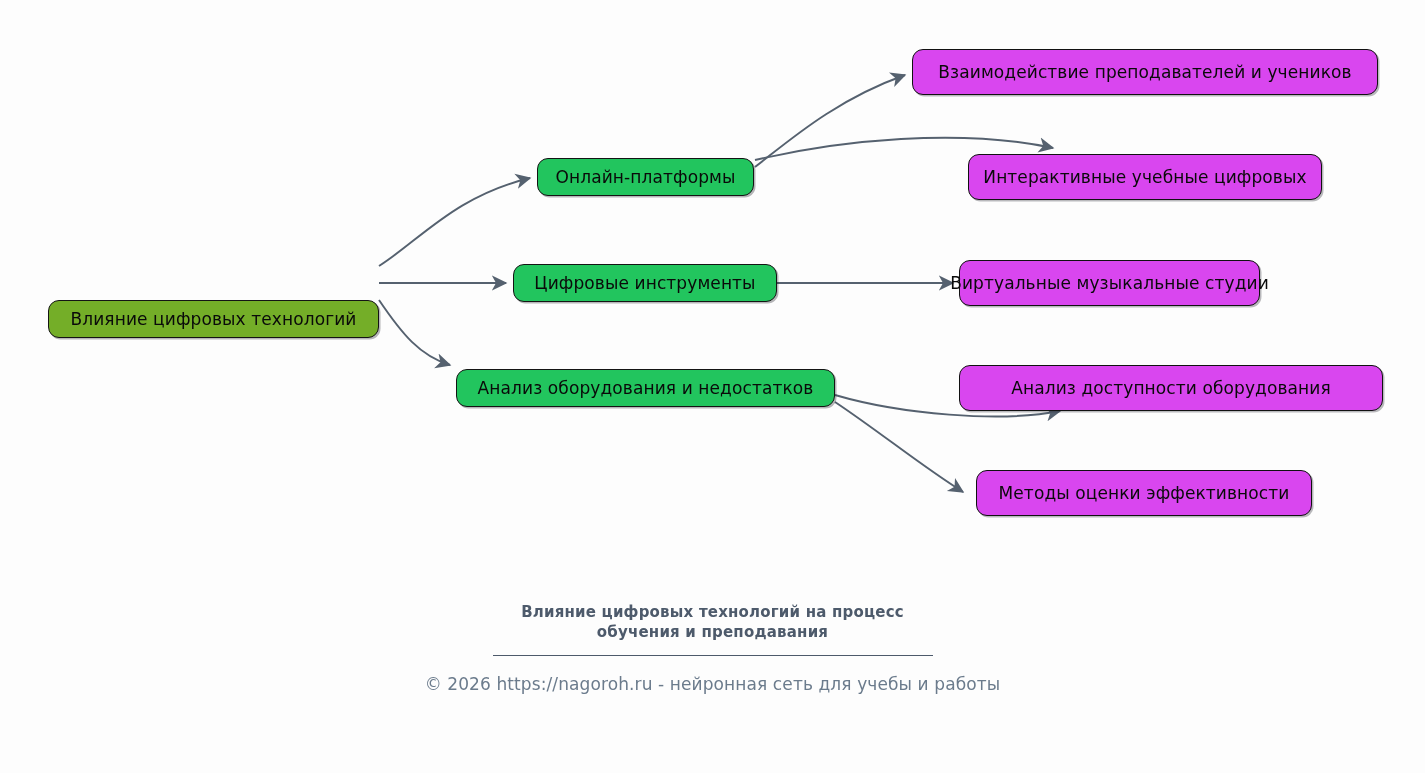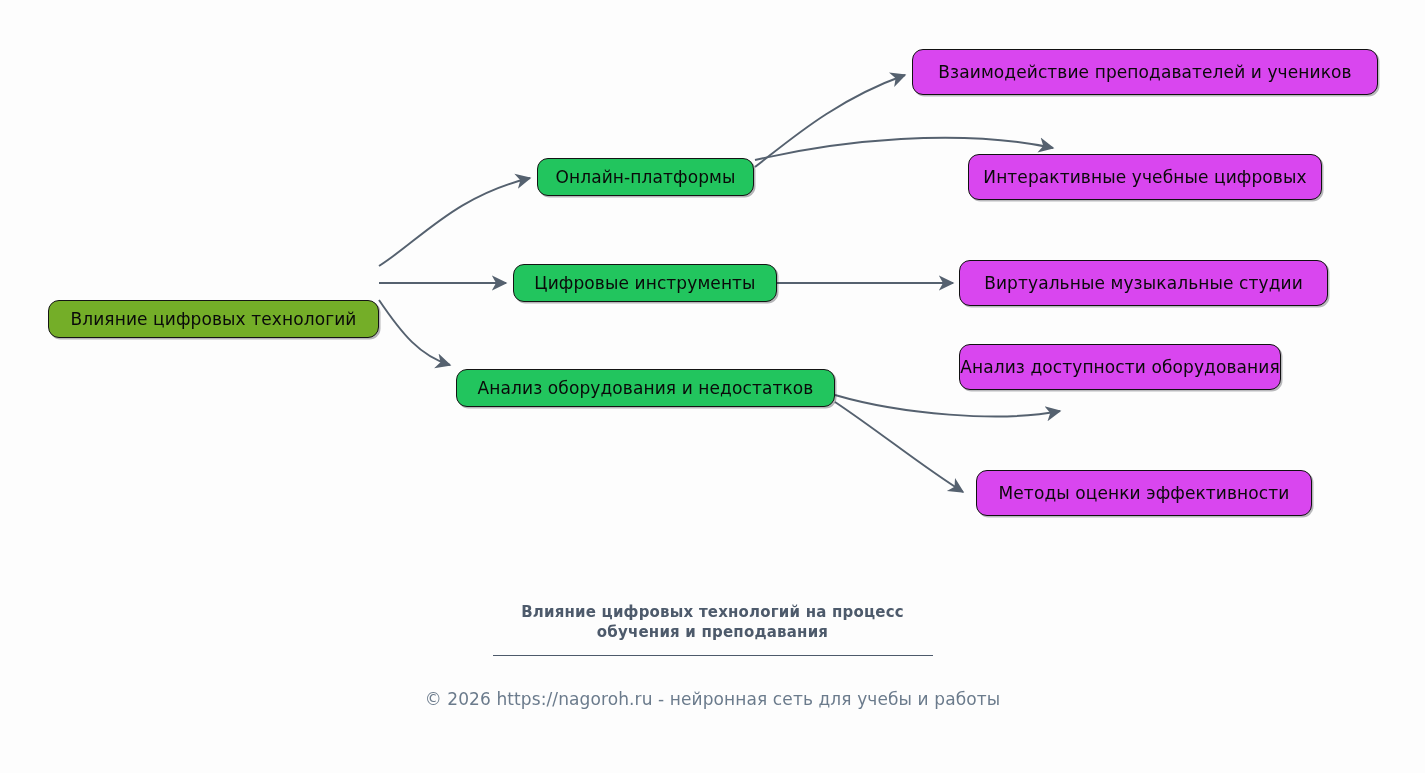--- a/index.html
+++ b/index.html
@@ -70,21 +70,21 @@
     line-height: 1.35;
     letter-spacing: 0.2px;
   }
   #footer-divider {
     margin: 12px auto 0 auto;
     width: 440px;
     height: 1px;
     background: #4d5a6b;
   }
   #footer-copy {
-    margin-top: 33px;
+    margin-top: 18px;
     font-size: 17px;
     color: #6b7b8c;
     letter-spacing: 0.1px;
   }
 </style>
 </head>
 <body>
 
 <div id="canvas">
 
@@ -127,25 +127,25 @@
   </div>
 
   <div class="node node-leaf" style="left:912px; top:49px; width:466px; height:46px;">
     <span class="node-label">Взаимодействие преподавателей и учеников</span>
   </div>
 
   <div class="node node-leaf" style="left:968px; top:154px; width:354px; height:46px;">
     <span class="node-label">Интерактивные учебные цифровых</span>
   </div>
 
-  <div class="node node-leaf" style="left:959px; top:260px; width:369px; height:46px;">
+  <div class="node node-leaf" style="left:959px; top:260px; width:301px; height:46px;">
     <span class="node-label">Виртуальные музыкальные студии</span>
   </div>
 
-  <div class="node node-leaf" style="left:959px; top:344px; width:322px; height:46px;">
+  <div class="node node-leaf" style="left:959px; top:365px; width:424px; height:46px;">
     <span class="node-label">Анализ доступности оборудования</span>
   </div>
 
   <div class="node node-leaf" style="left:976px; top:470px; width:336px; height:46px;">
     <span class="node-label">Методы оценки эффективности</span>
   </div>
 
   <div id="footer" style="top:602px;">
     <div id="footer-title">
       <div>Влияние цифровых технологий на процесс</div>

